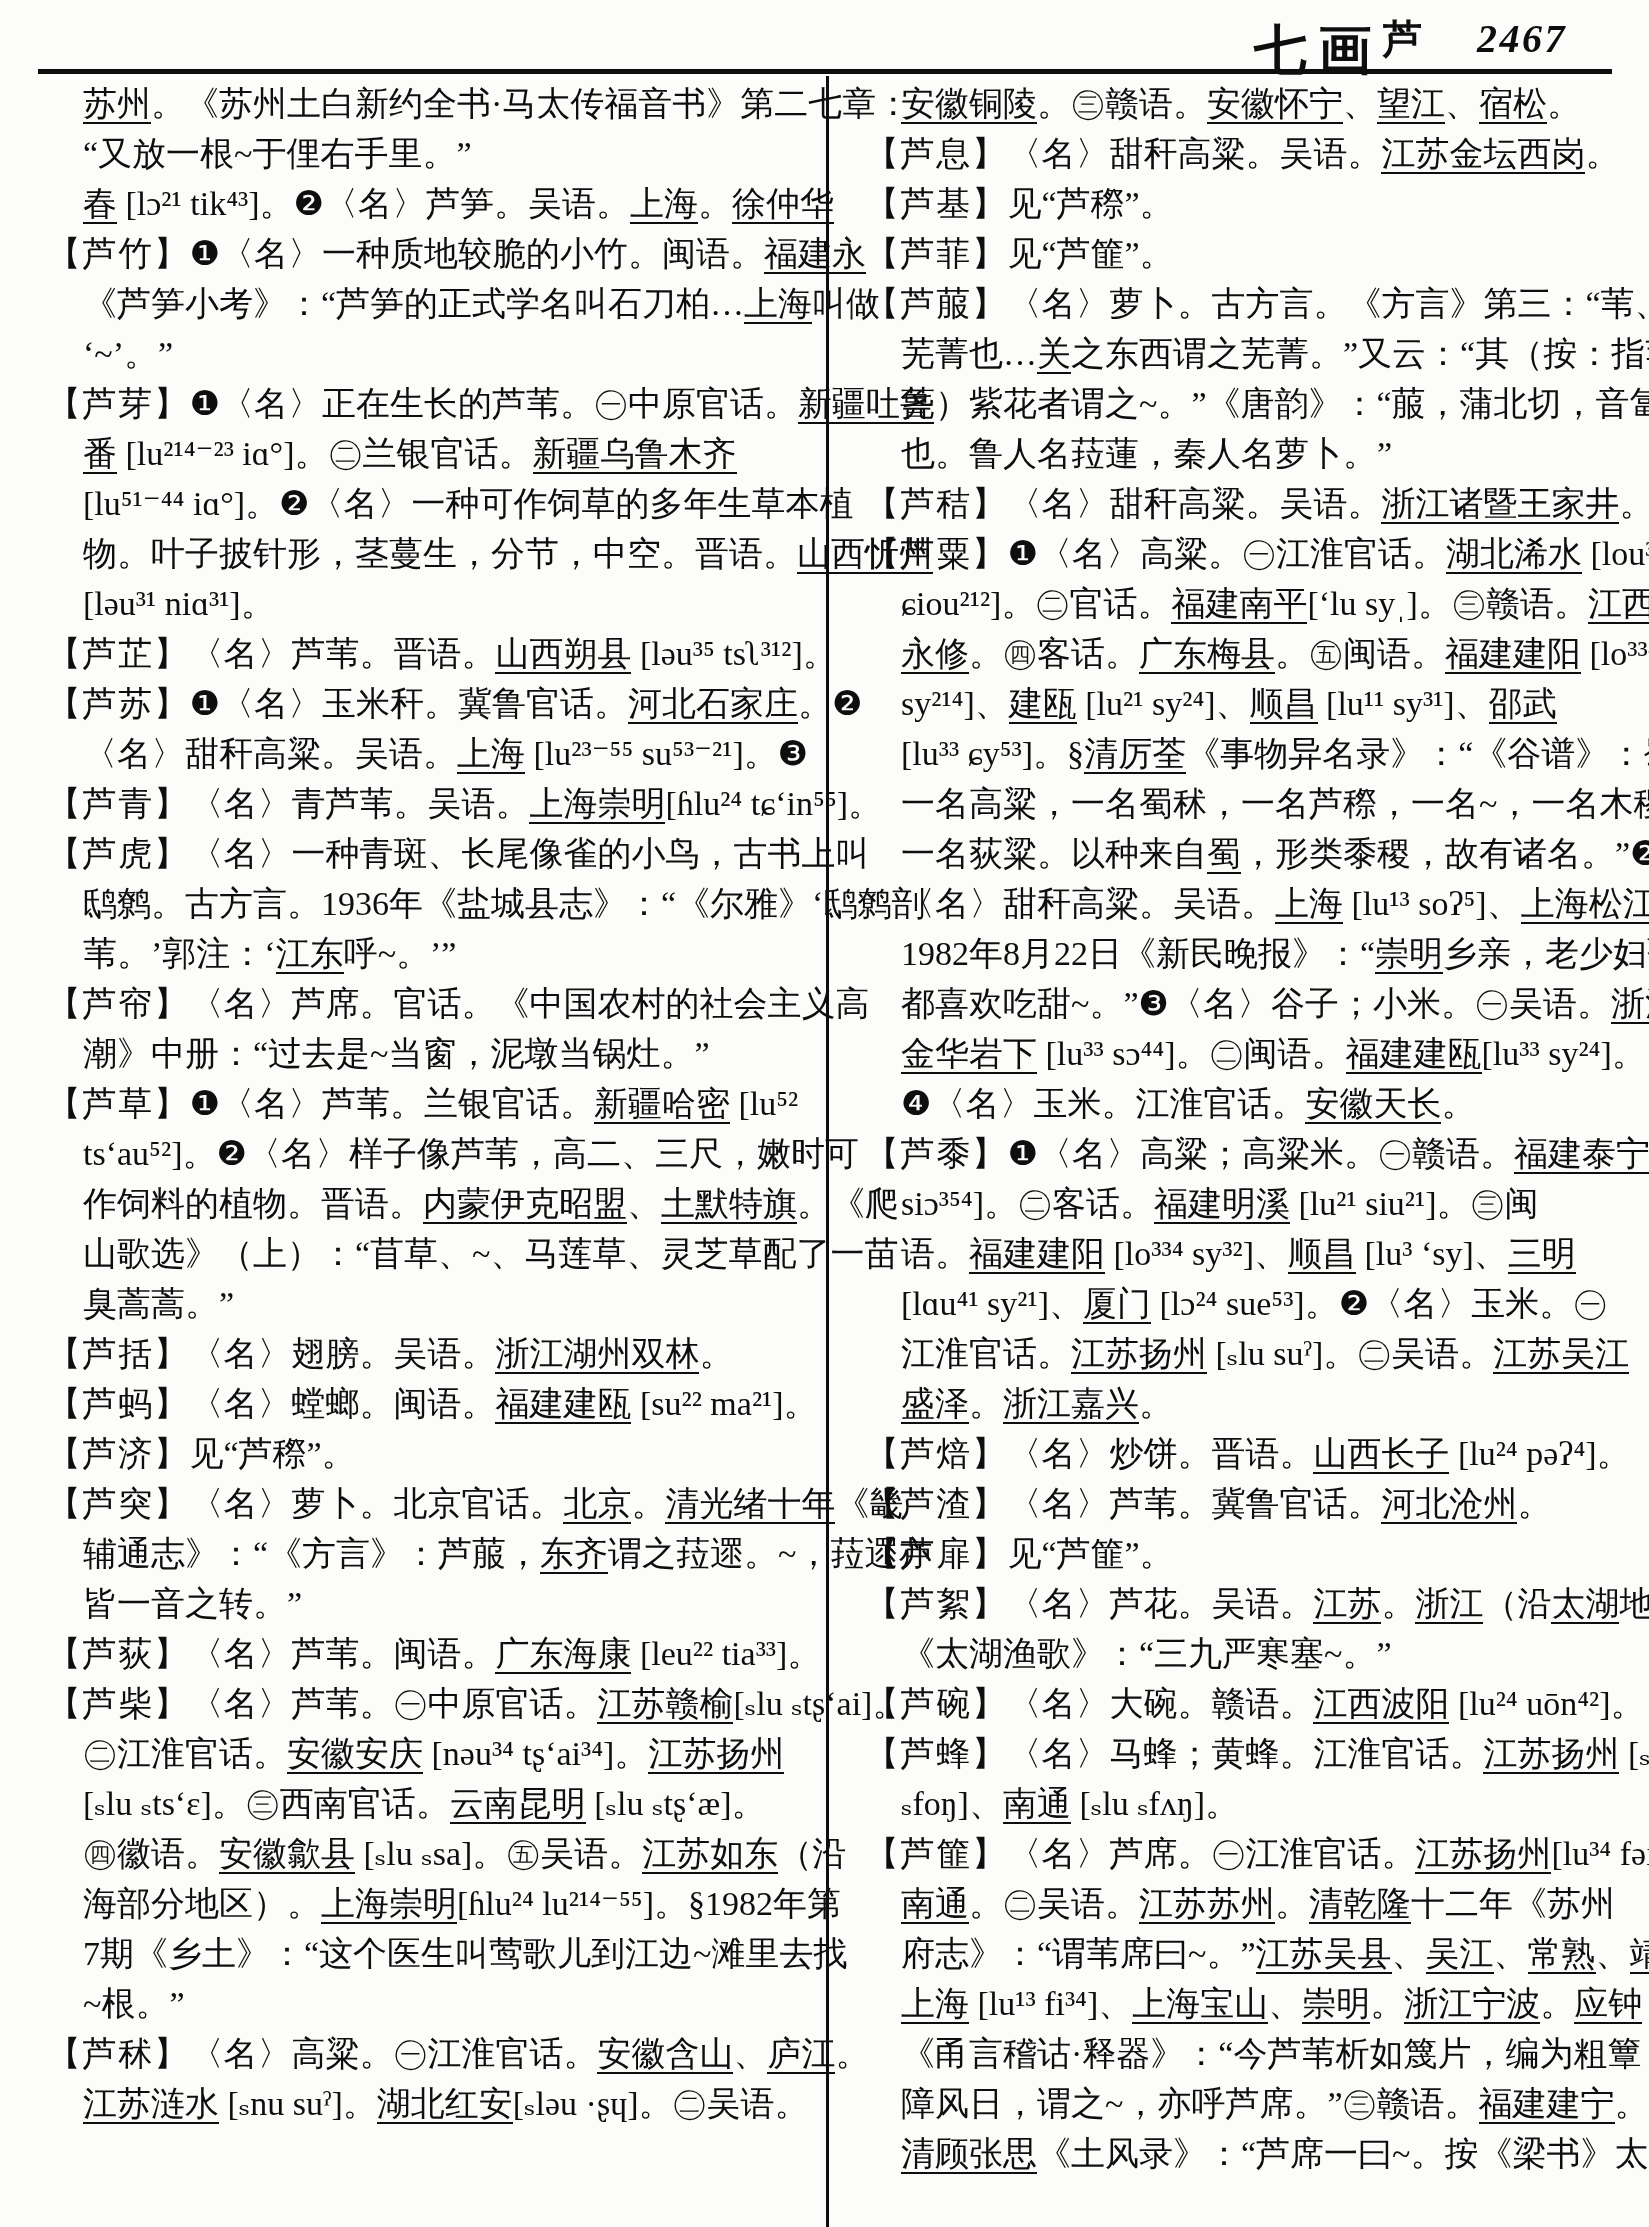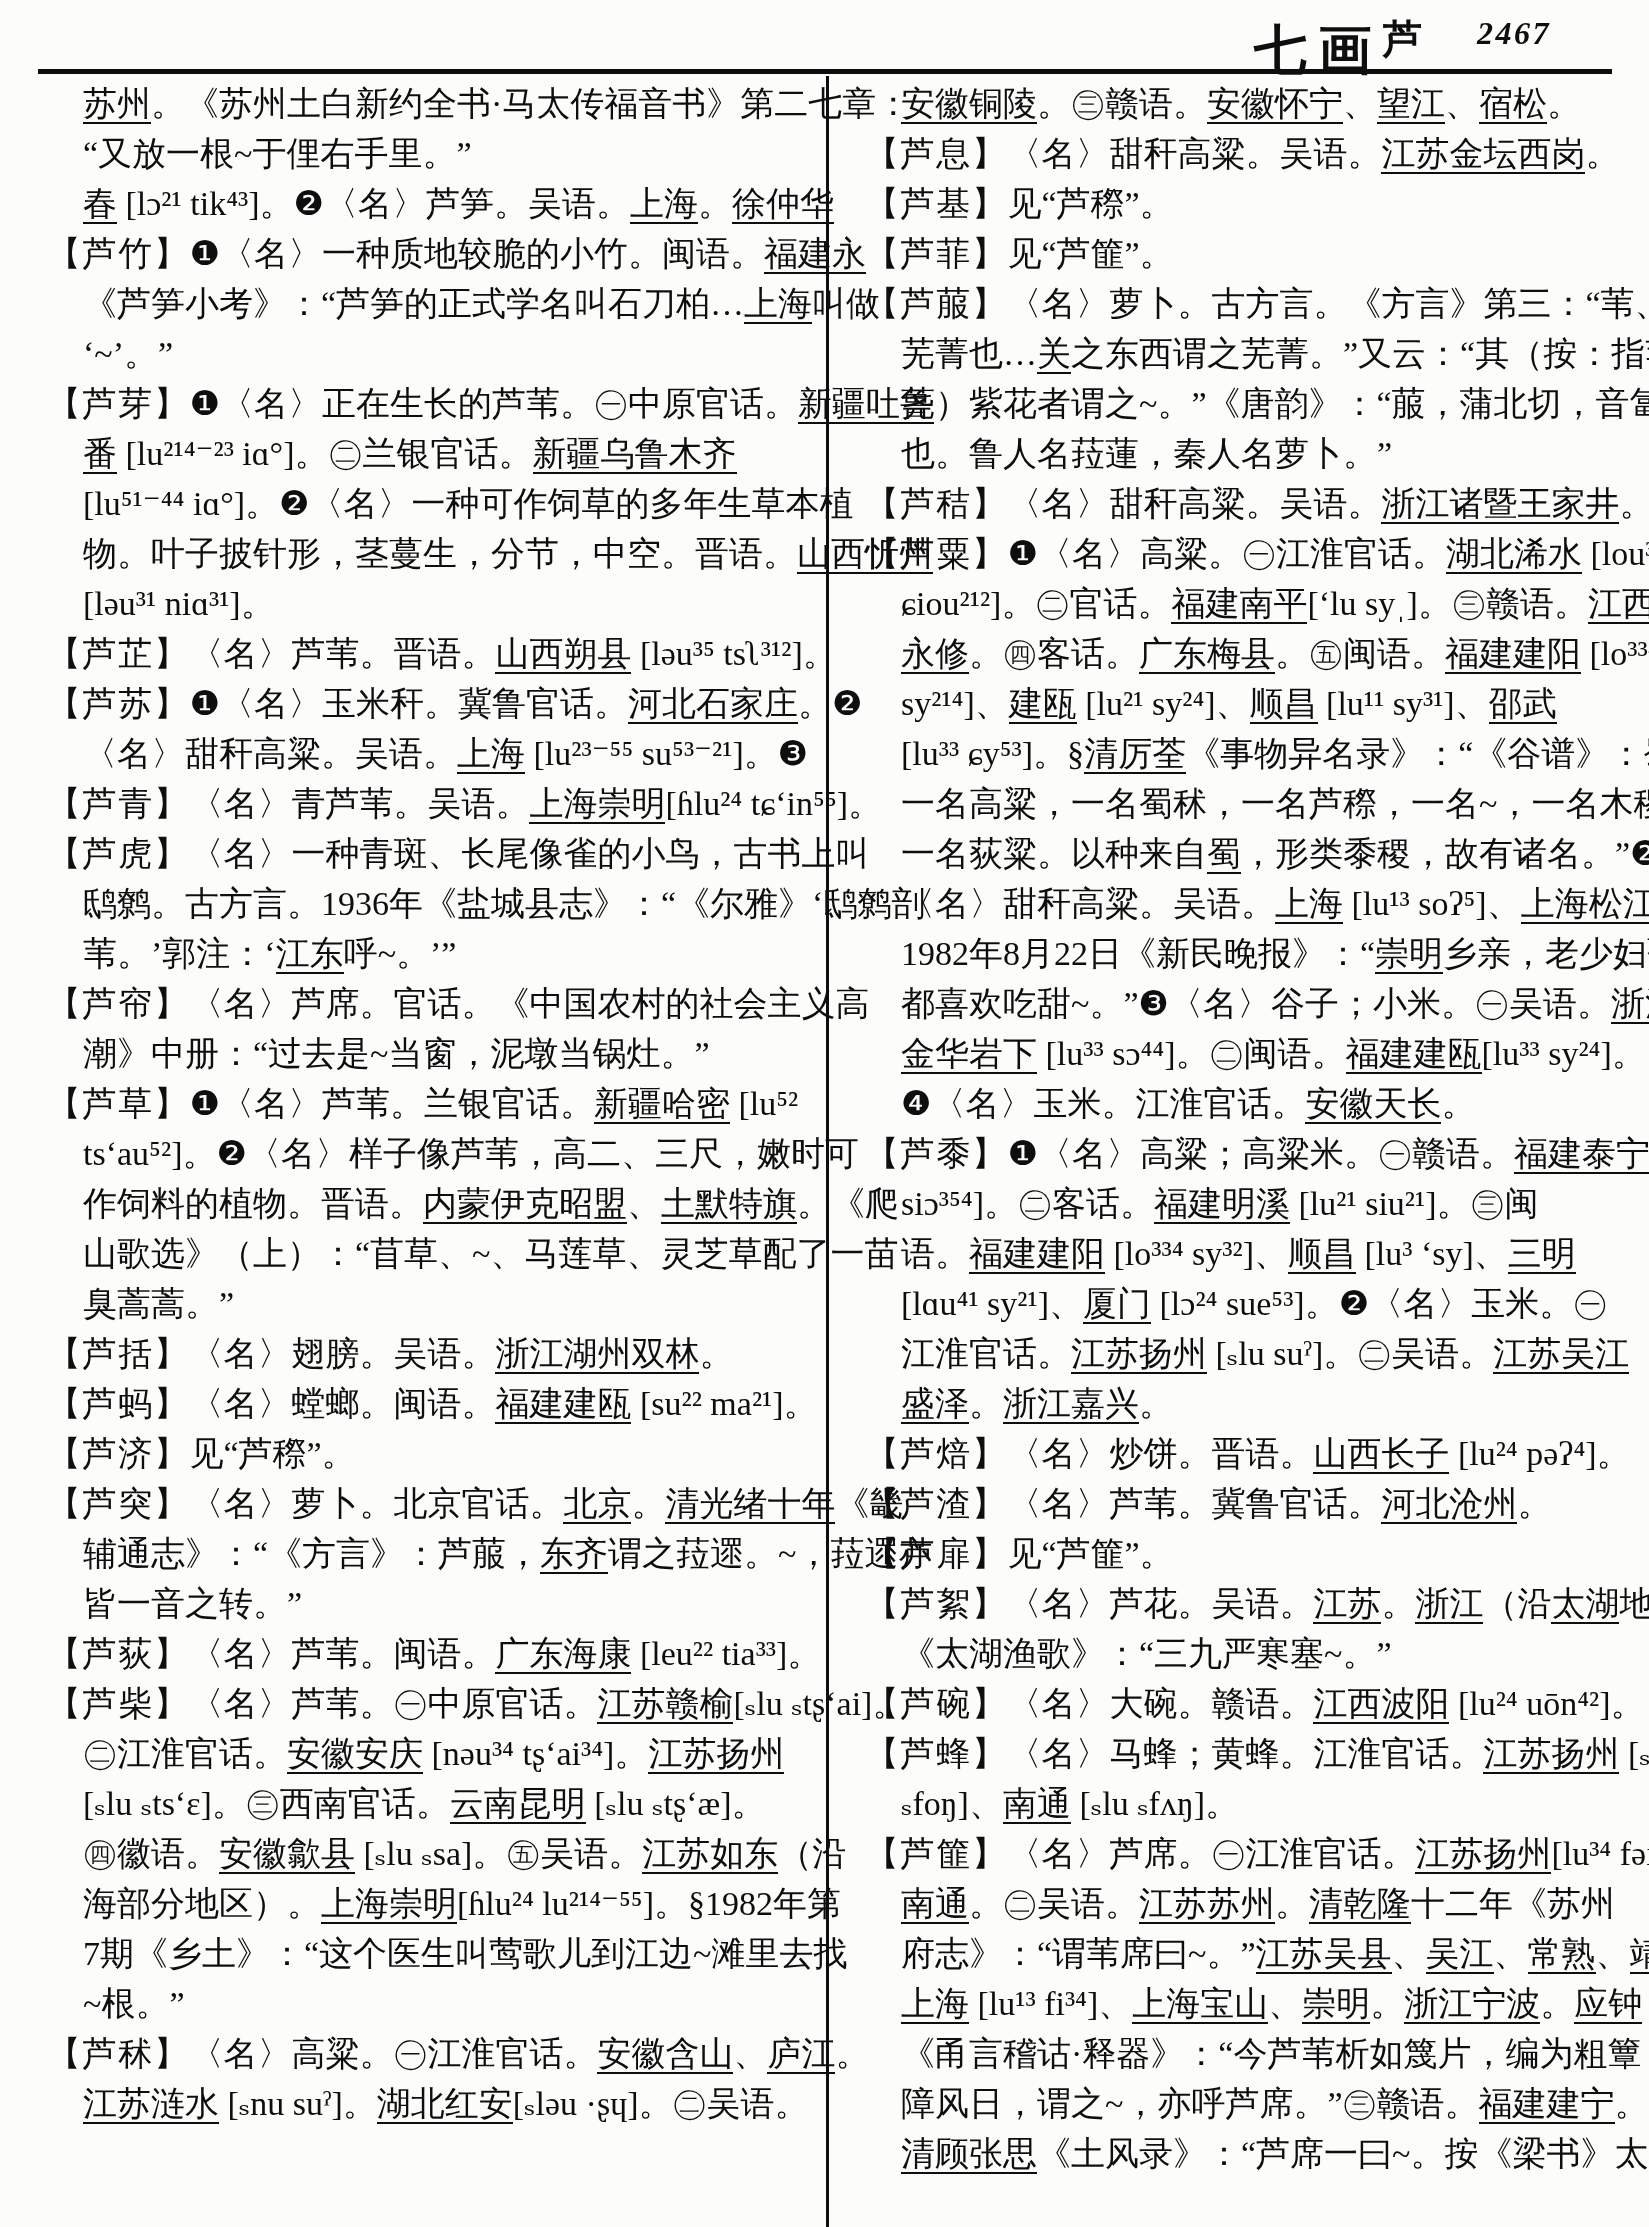--- a/index.html
+++ b/index.html
@@ -12,21 +12,21 @@
   .hdr-sec {
     position:absolute; top:15px; left:1254px;
     font-size:53px; font-weight:bold; letter-spacing:11.5px;
   }
   .hdr-rad {
     position:absolute; top:11.5px; left:1383px;
     font-size:39px; font-weight:bold;
   }
   .hdr-page {
     position:absolute; top:15px; left:1477px;
-    font-size:32px; font-weight:bold; font-style:italic; letter-spacing:2.5px;
+    font-size:40px; font-weight:bold; font-style:italic; letter-spacing:2.5px;
   }
   .rule { position:absolute; left:38px; top:69px; width:1574px; height:5px; background:#0e0e0e; }
   .divider { position:absolute; left:826px; top:76px; width:2.5px; height:2152px; background:#0e0e0e; }
   .col { position:absolute; top:79px; width:756px; }
   .col-left  { left:47px; }
   .col-right { left:865px; }
   .line { height:50px; line-height:50px; font-size:34px; white-space:nowrap; }
   .line.ind { padding-left:36px; }
   .hw { font-weight:normal; letter-spacing:1.6px; }
   .u  { border-bottom:2.5px solid #0e0e0e; }

